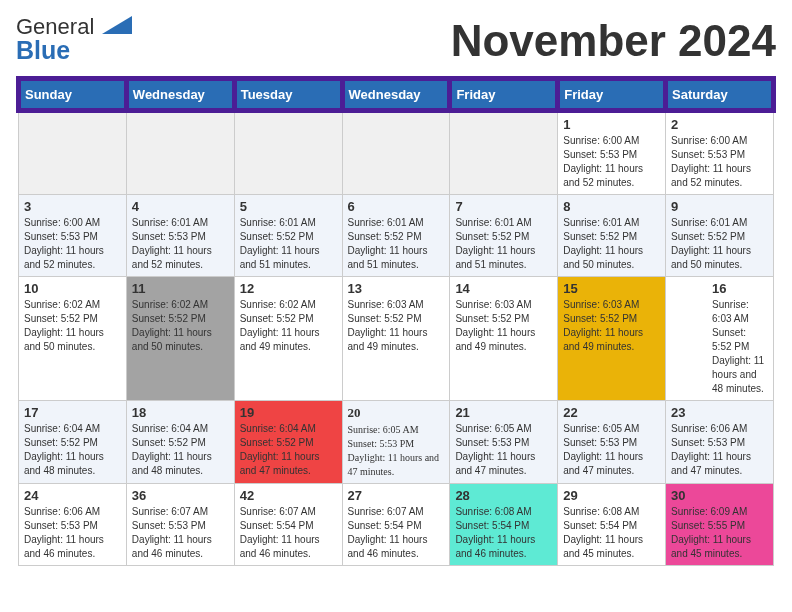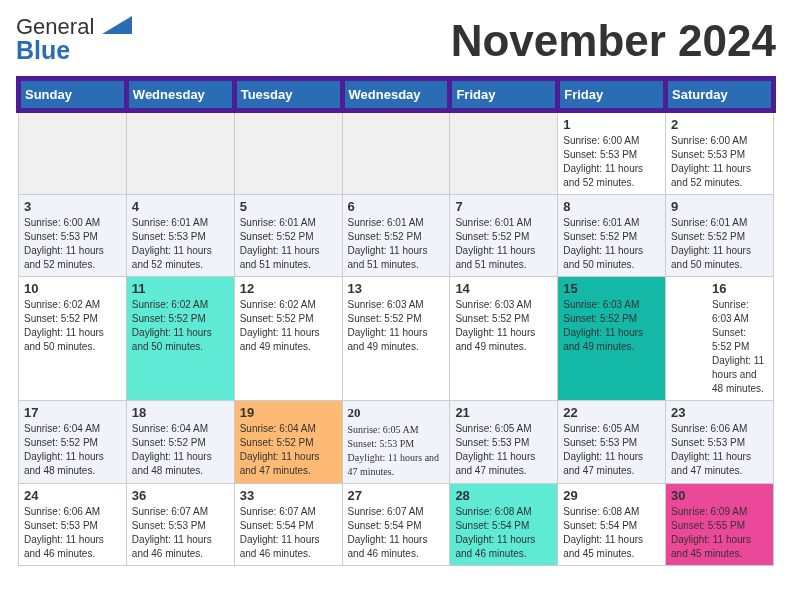--- a/index.html
+++ b/index.html
@@ -171,55 +171,55 @@
         <td style="background: rgb(240, 244, 250);">
           <span class="day-number">9</span>
           <div class="cell-content"><span>Sunrise: 6:01 AM</span><br><span>Sunset: 5:52 PM</span><br><span>Daylight: 11 hours and 50 minutes.</span></div>
         </td>
       </tr>
       <tr>
         <td style="background: rgb(255, 255, 255);">
           <span class="day-number">10</span>
           <div class="cell-content"><span>Sunrise: 6:02 AM</span><br><span>Sunset: 5:52 PM</span><br><span>Daylight: 11 hours and 50 minutes.</span></div>
         </td>
-        <td style="background: #5eead4;">
+        <td style="background: #a3a3a3;">
           <span class="day-number">11</span>
           <div class="cell-content"><span>Sunrise: 6:02 AM</span><br><span>Sunset: 5:52 PM</span><br><span>Daylight: 11 hours and 50 minutes.</span></div>
         </td>
         <td style="background: rgb(255, 255, 255);">
           <span class="day-number">12</span>
           <div class="cell-content"><span>Sunrise: 6:02 AM</span><br><span>Sunset: 5:52 PM</span><br><span>Daylight: 11 hours and 49 minutes.</span></div>
         </td>
         <td style="background: rgb(255, 255, 255);">
           <span class="day-number">13</span>
           <div class="cell-content"><span>Sunrise: 6:03 AM</span><br><span>Sunset: 5:52 PM</span><br><span>Daylight: 11 hours and 49 minutes.</span></div>
         </td>
         <td style="background: rgb(255, 255, 255);">
           <span class="day-number">14</span>
           <div class="cell-content"><span>Sunrise: 6:03 AM</span><br><span>Sunset: 5:52 PM</span><br><span>Daylight: 11 hours and 49 minutes.</span></div>
         </td>
-        <td style="background: #14b8a6;">
+        <td style="background: #eab308;">
           <span class="day-number">15</span>
           <div class="cell-content"><span>Sunrise: 6:03 AM</span><br><span>Sunset: 5:52 PM</span><br><span>Daylight: 11 hours and 49 minutes.</span></div>
         </td>
         <td style="background: rgb(255, 255, 255); padding-left: 46px;">
           <span class="day-number">16</span>
           <div class="cell-content"><span>Sunrise: 6:03 AM</span><br><span>Sunset: 5:52 PM</span><br><span>Daylight: 11 hours and 48 minutes.</span></div>
         </td>
       </tr>
       <tr>
         <td style="background: rgb(240, 244, 250);">
           <span class="day-number">17</span>
           <div class="cell-content"><span>Sunrise: 6:04 AM</span><br><span>Sunset: 5:52 PM</span><br><span>Daylight: 11 hours and 48 minutes.</span></div>
         </td>
         <td style="background: rgb(240, 244, 250);">
           <span class="day-number">18</span>
           <div class="cell-content"><span>Sunrise: 6:04 AM</span><br><span>Sunset: 5:52 PM</span><br><span>Daylight: 11 hours and 48 minutes.</span></div>
         </td>
-        <td style="background: #fdba74;">
+        <td style="background: #ef4444;">
           <span class="day-number">19</span>
           <div class="cell-content"><span>Sunrise: 6:04 AM</span><br><span>Sunset: 5:52 PM</span><br><span>Daylight: 11 hours and 47 minutes.</span></div>
         </td>
         <td style="background: rgb(240, 244, 250); font-family: Liberation Serif, serif;">
           <span class="day-number">20</span>
           <div class="cell-content"><span>Sunrise: 6:05 AM</span><br><span>Sunset: 5:53 PM</span><br><span>Daylight: 11 hours and 47 minutes.</span></div>
         </td>
         <td style="background: rgb(240, 244, 250);">
           <span class="day-number">21</span>
           <div class="cell-content"><span>Sunrise: 6:05 AM</span><br><span>Sunset: 5:53 PM</span><br><span>Daylight: 11 hours and 47 minutes.</span></div>
@@ -236,21 +236,21 @@
       <tr>
         <td style="background: rgb(255, 255, 255); margin-left: 12px;">
           <span class="day-number">24</span>
           <div class="cell-content"><span>Sunrise: 6:06 AM</span><br><span>Sunset: 5:53 PM</span><br><span>Daylight: 11 hours and 46 minutes.</span></div>
         </td>
         <td style="background: rgb(255, 255, 255);">
           <span class="day-number">36</span>
           <div class="cell-content"><span>Sunrise: 6:07 AM</span><br><span>Sunset: 5:53 PM</span><br><span>Daylight: 11 hours and 46 minutes.</span></div>
         </td>
         <td style="background: rgb(255, 255, 255);">
-          <span class="day-number">33</span>
+          <span class="day-number">42</span>
           <div class="cell-content"><span>Sunrise: 6:07 AM</span><br><span>Sunset: 5:54 PM</span><br><span>Daylight: 11 hours and 46 minutes.</span></div>
         </td>
         <td style="background: rgb(255, 255, 255);">
           <span class="day-number">27</span>
           <div class="cell-content"><span>Sunrise: 6:07 AM</span><br><span>Sunset: 5:54 PM</span><br><span>Daylight: 11 hours and 46 minutes.</span></div>
         </td>
         <td style="background: #5eead4;">
           <span class="day-number">28</span>
           <div class="cell-content"><span>Sunrise: 6:08 AM</span><br><span>Sunset: 5:54 PM</span><br><span>Daylight: 11 hours and 46 minutes.</span></div>
         </td>

